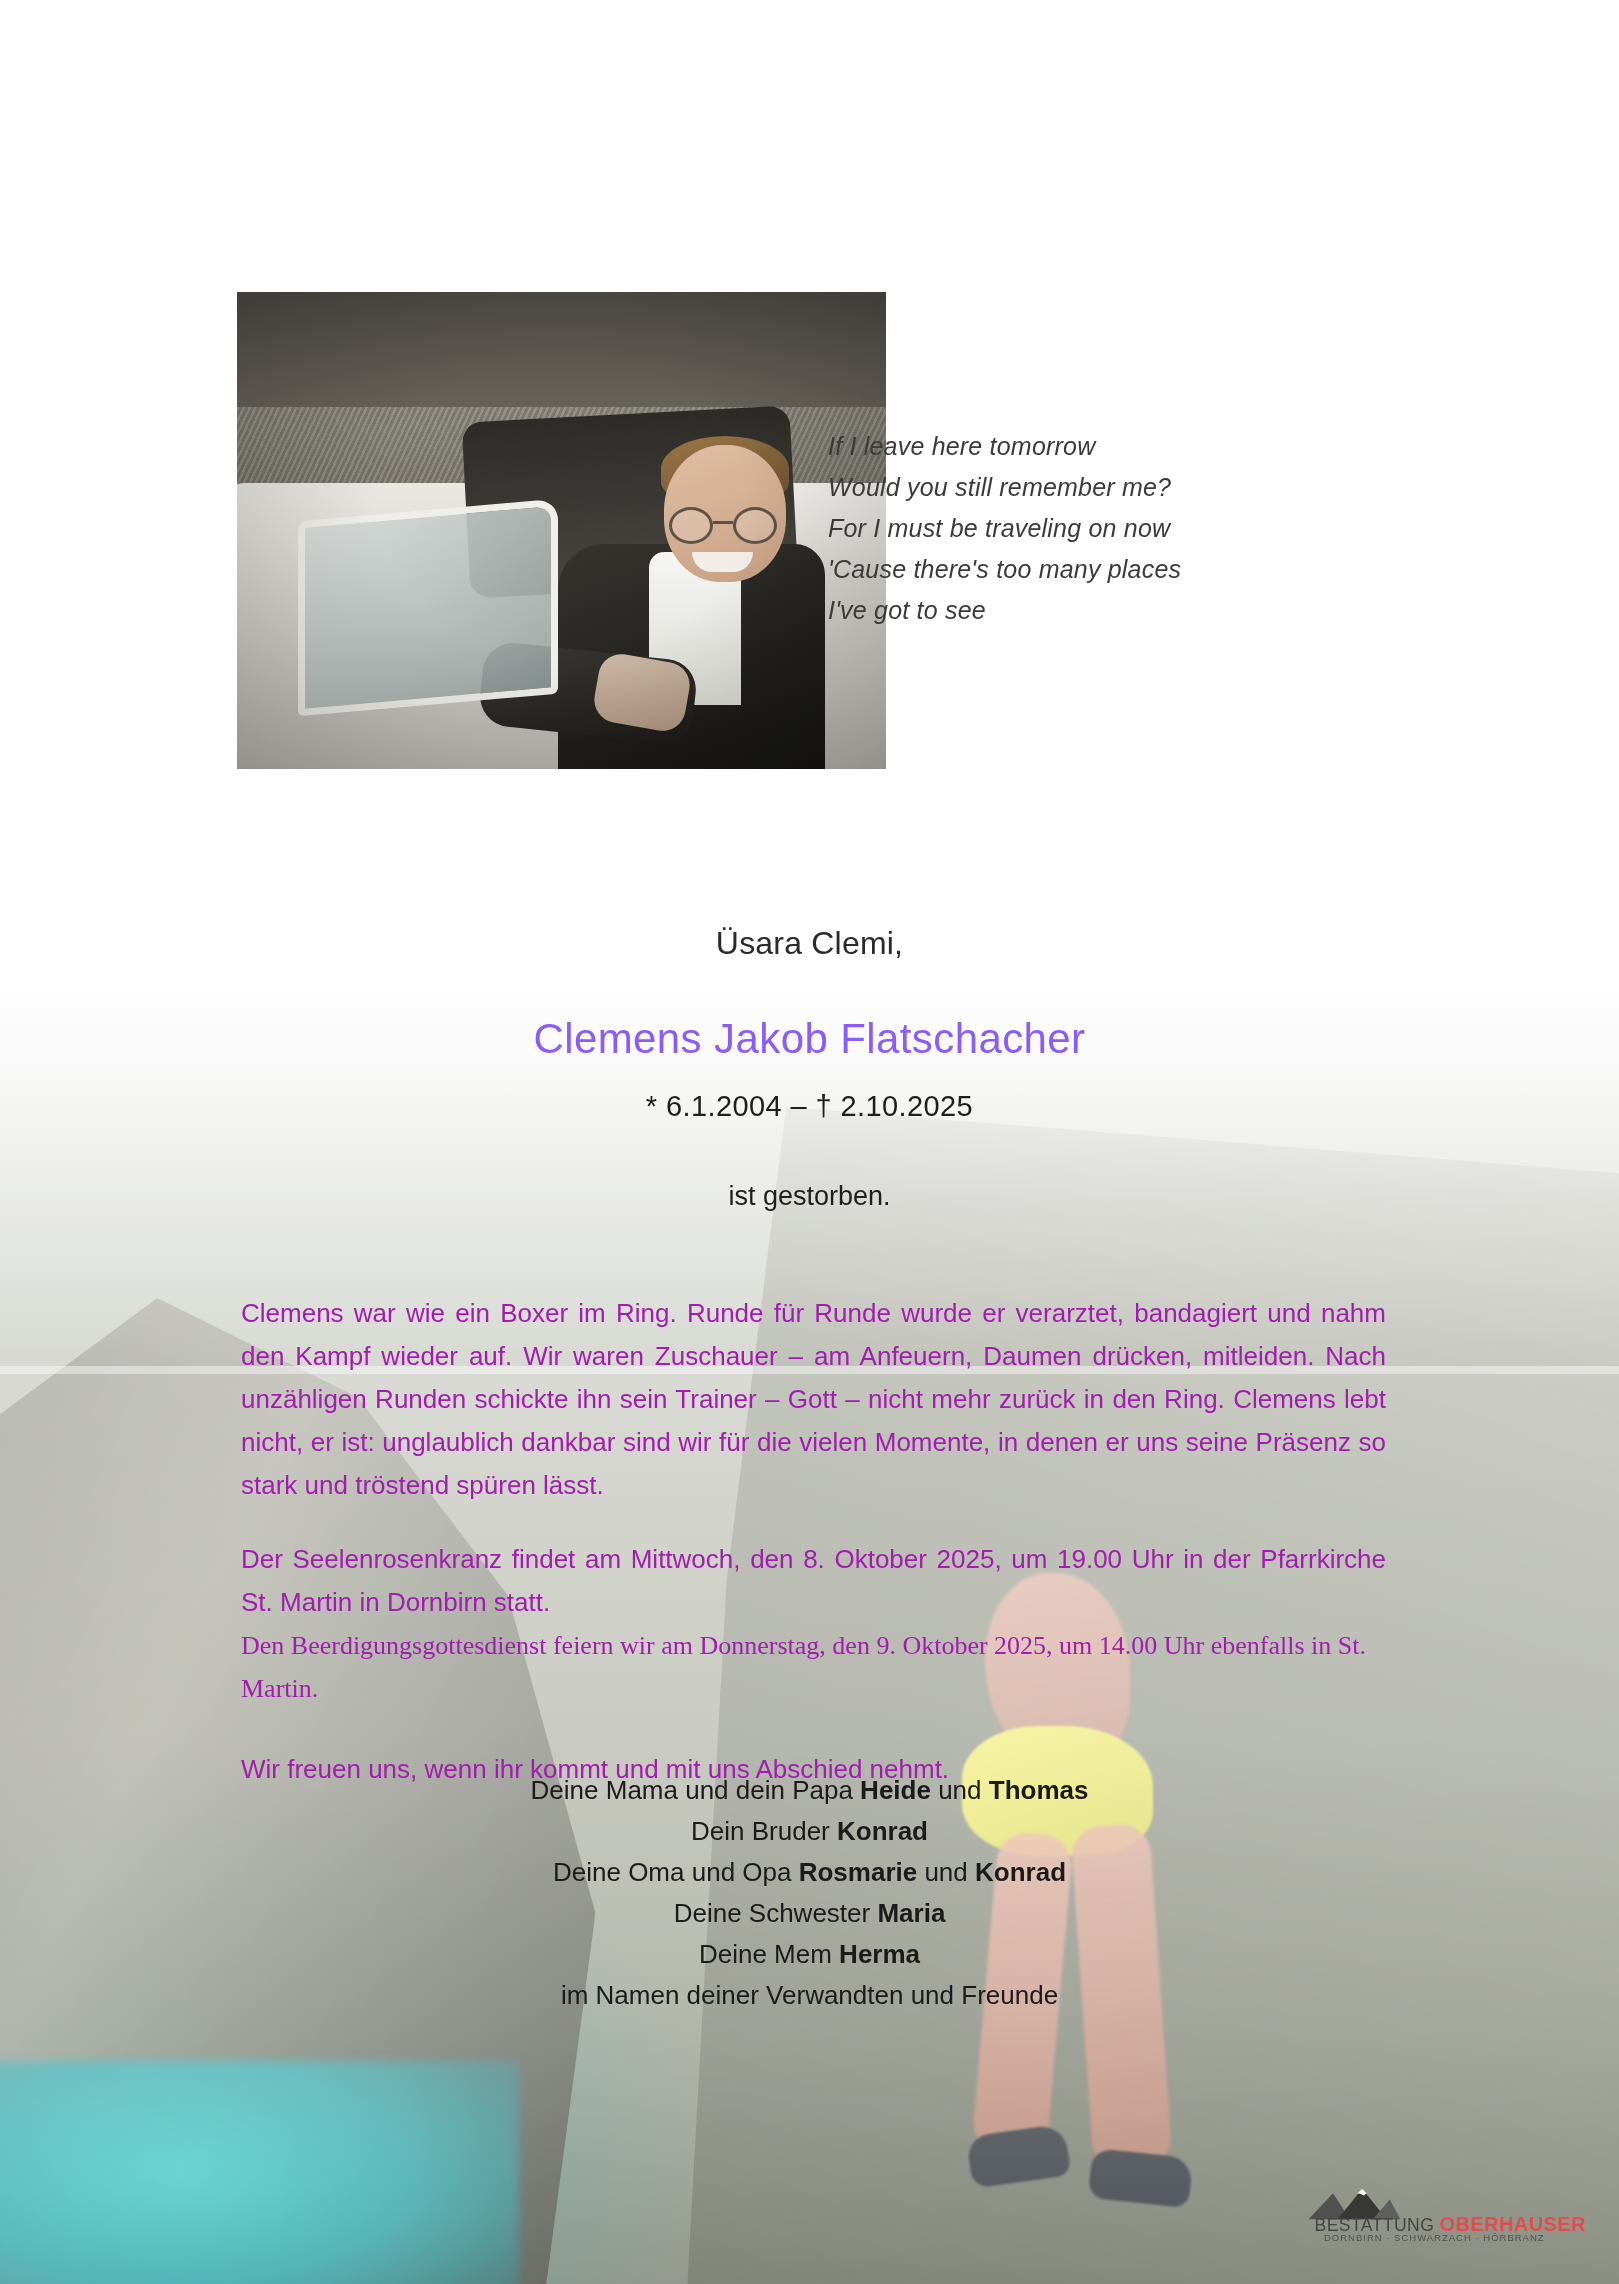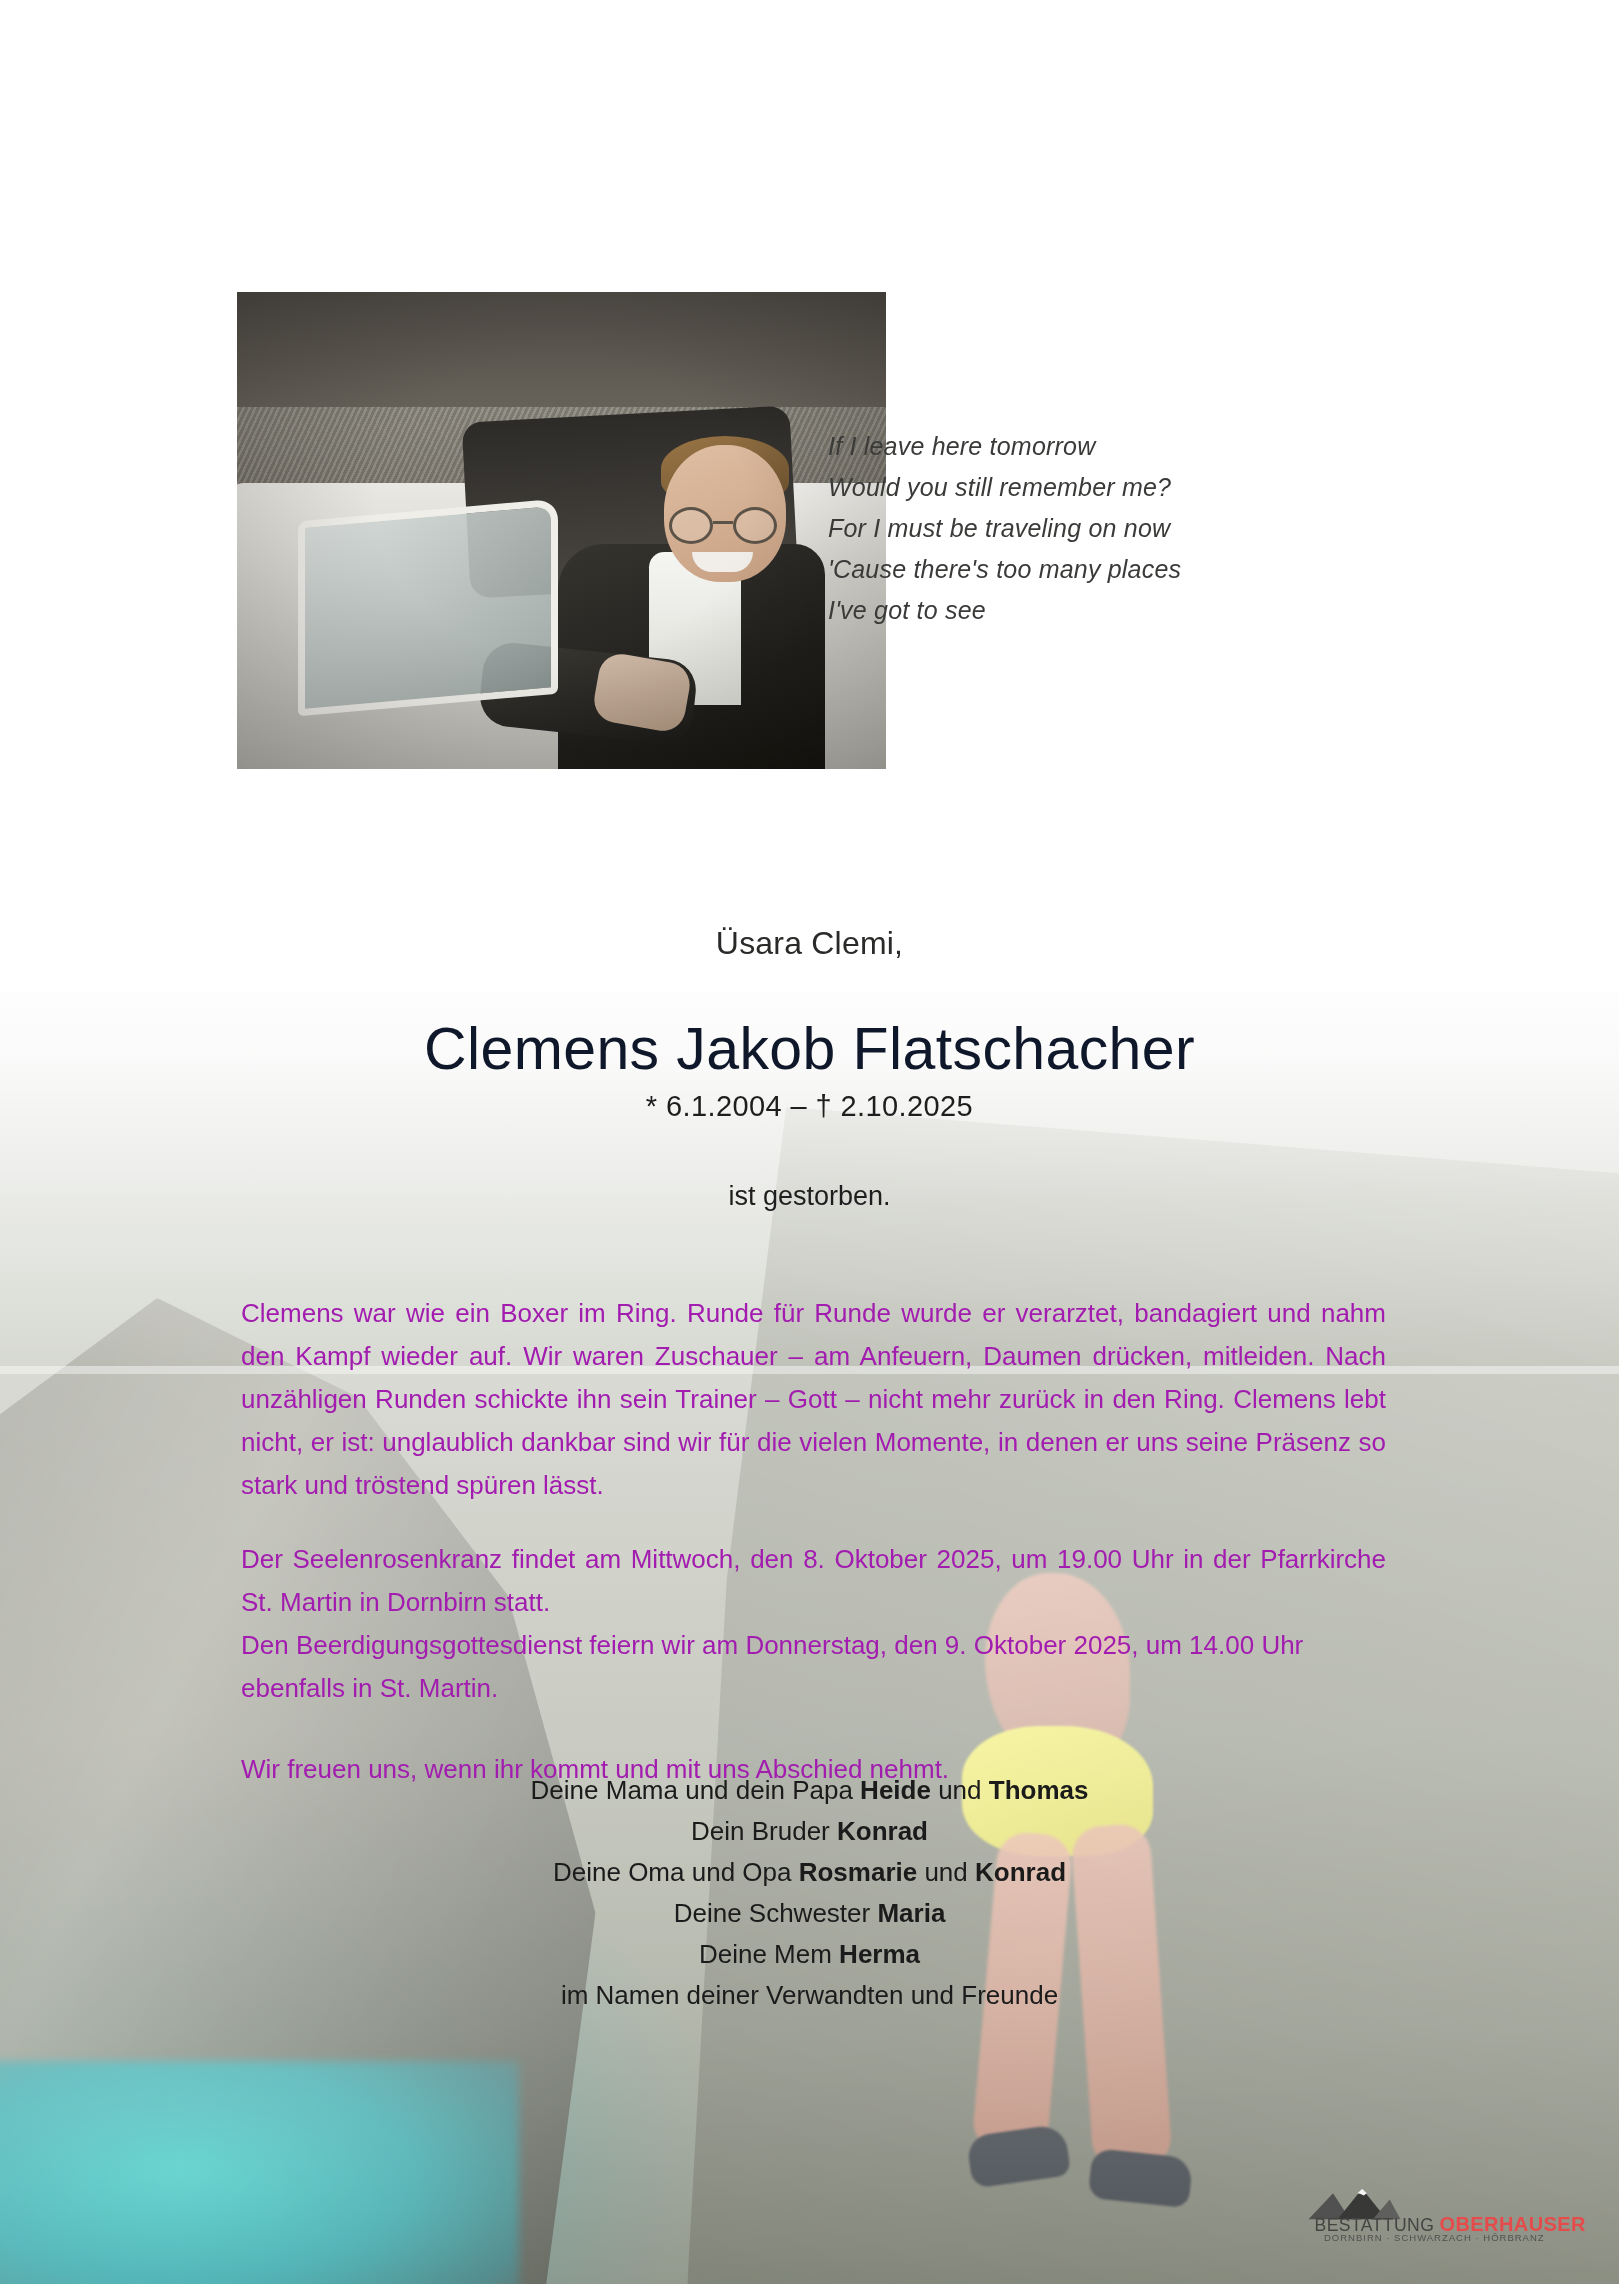--- a/index.html
+++ b/index.html
@@ -267,23 +267,23 @@
     left: 0; right: 0;
     top: 925px;
     font-size: 32px;
     color: #2a2a28;
     letter-spacing: 0.2px;
   }
   #deceased-name {
     position: absolute;
     left: 0; right: 0;
     top: 1015px;
-    font-size: 59px;
+    font-size: 42px;
     letter-spacing: 0.4px;
-    color: #0f172a;
+    color: #8b5cf6;
   }
   #dates {
     position: absolute;
     left: 0; right: 0;
     top: 1090px;
     font-size: 29px;
     color: #1e1e1e;
     letter-spacing: 0.4px;
   }
   #died-line {
@@ -297,21 +297,21 @@
   .body-block {
     position: absolute;
     left: 241px;
     width: 1145px;
     font-size: 26px;
     line-height: 43px;
     color: #a21caf;
   }
   #para-1 { top: 1292px; text-align: justify; }
   #para-2 { top: 1538px; text-align: justify; }
-  #para-2 .nowrapline { display: block; text-align: left; }
+  #para-2 .nowrapline { display: block; text-align: left; font-family: Liberation Serif, serif; }
   #para-3 { top: 1748px; text-align: left; }
 
   #family {
     position: absolute;
     left: 0; right: 0;
     top: 1770px;
     font-size: 26px;
     line-height: 41px;
     color: #1b1b1b;
   }

